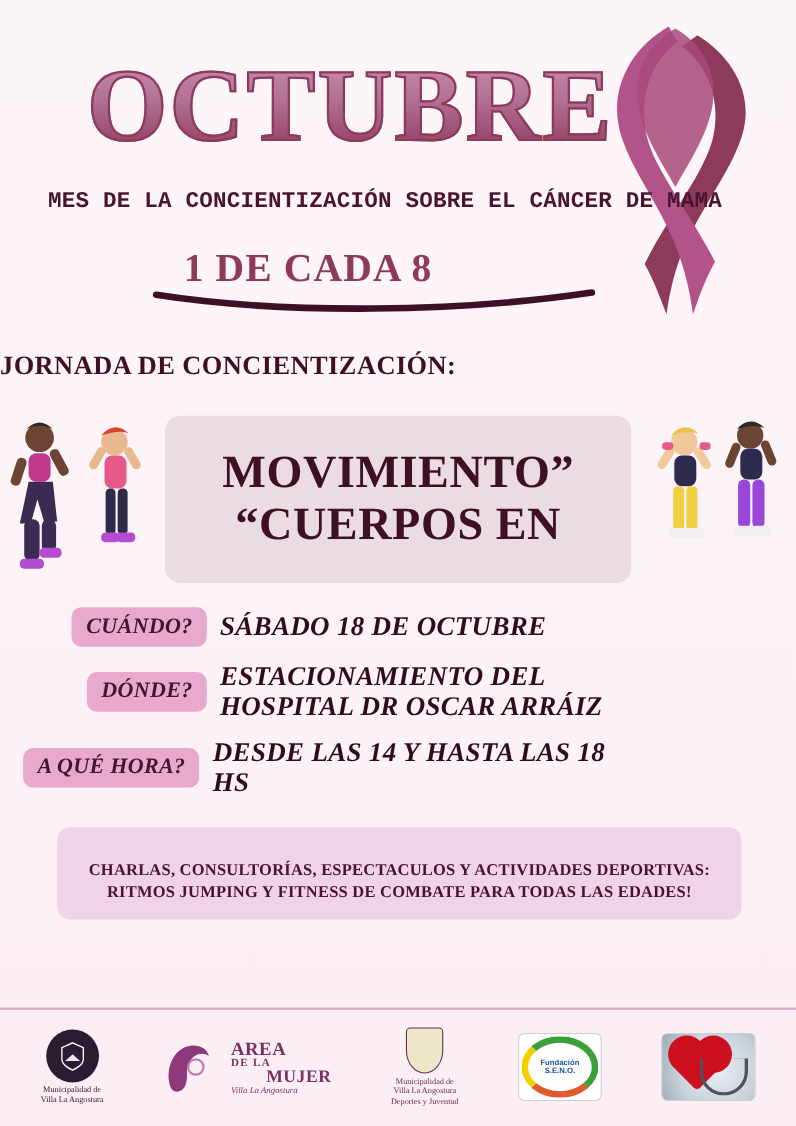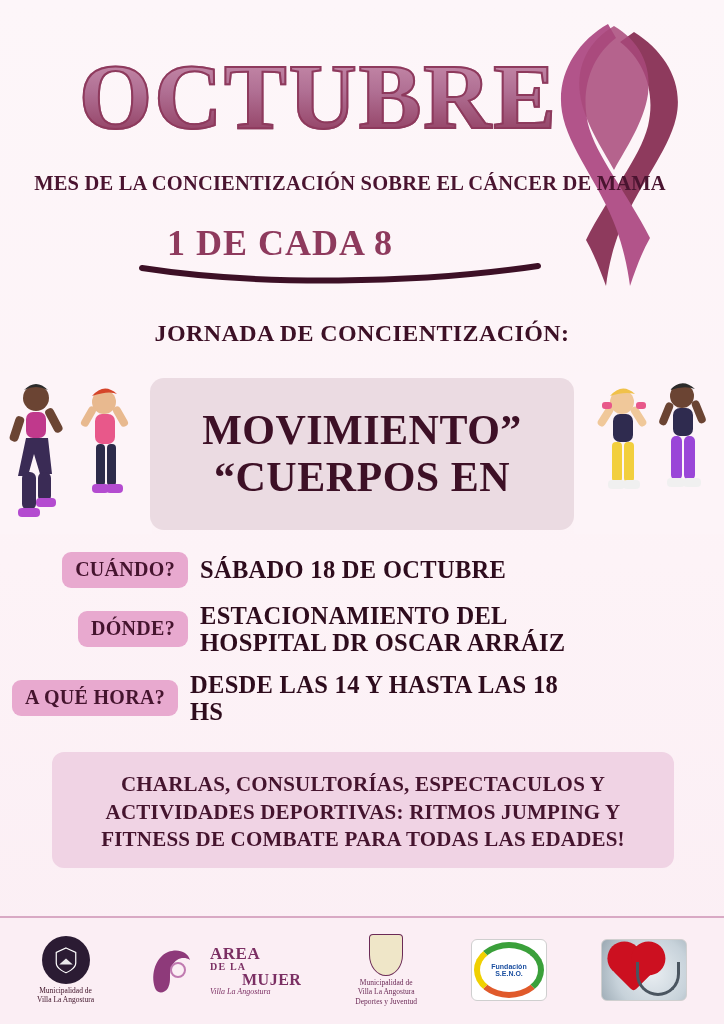--- a/index.html
+++ b/index.html
@@ -38,42 +38,41 @@
     line-height: 0.95;
     background: linear-gradient(180deg,#c98fae 0%,#b06f93 45%,#8e3a5d 100%);
     -webkit-background-clip: text;
     background-clip: text;
     color: transparent;
     margin-left: 37px;
   }
   .subtitle {
     position: absolute; top: 172px; left: 0; width: 700px;
     text-align: center;
-    font-family: Liberation Serif, serif;
+    font-family: Liberation Mono, monospace;
     font-weight: bold;
     font-size: 20.5px;
     letter-spacing: 0.2px;
     color: #4a1430;
   }
   .one-in-eight {
     position: absolute; top: 222px; left: 0; width: 560px;
     text-align: center;
     font-family: "Liberation Serif", serif;
     font-weight: bold;
     font-size: 36px;
     letter-spacing: 1px;
     color: #8e3a5d;
   }
   .underline-swoosh {
     position: absolute; top: 262px; left: 138px; width: 420px; height: 26px;
   }
 
   .jornada {
     position: absolute; top: 320px; left: 0; width: 724px;
-    text-align: center;
     font-family: "Liberation Serif", serif;
     font-weight: bold;
     font-size: 24px;
     color: #3d1026;
     letter-spacing: 0.4px;
   }
 
   
   .banner {
     position: absolute; top: 378px; left: 150px;
@@ -90,21 +89,21 @@
     text-align: center;
     color: #3d1026;
     letter-spacing: 0.5px;
   }
 
   
   .dancers-left { position: absolute; left: 0; top: 372px; width: 152px; height: 162px; }
   .dancers-right { position: absolute; right: 0; top: 372px; width: 150px; height: 162px; }
 
   
-  .info { position: absolute; top: 552px; left: 0; width: 576px; }
+  .info { position: absolute; top: 552px; left: 0; width: 576px; font-style: italic; }
   .info-row {
     display: flex; align-items: center;
     margin-bottom: 14px;
   }
   .chip {
     background: #e8a9cf;
     color: #45142e;
     font-family: "Liberation Serif", serif;
     font-weight: bold;
     font-size: 20px;
@@ -121,25 +120,25 @@
     color: #2e0c1d;
     letter-spacing: 0.3px;
     line-height: 1.12;
   }
 
   
   .activities {
     position: absolute; top: 752px; left: 52px; width: 622px;
     background: #f0d3e4;
     border-radius: 12px;
-    padding: 19px 14px 14px;
-    text-align: center;
-    font-family: "Liberation Serif", serif;
-    font-weight: bold;
-    font-size: 21px;
+    padding: 30px 14px 14px;
+    text-align: center;
+    font-family: "Liberation Serif", serif;
+    font-weight: bold;
+    font-size: 15px;
     line-height: 1.32;
     color: #45142e;
     letter-spacing: 0.2px;
   }
 
   .closing {
     position: absolute; top: 866px; left: 0; width: 708px;
     text-align: right;
     font-family: "Liberation Serif", serif;
     font-weight: bold;

